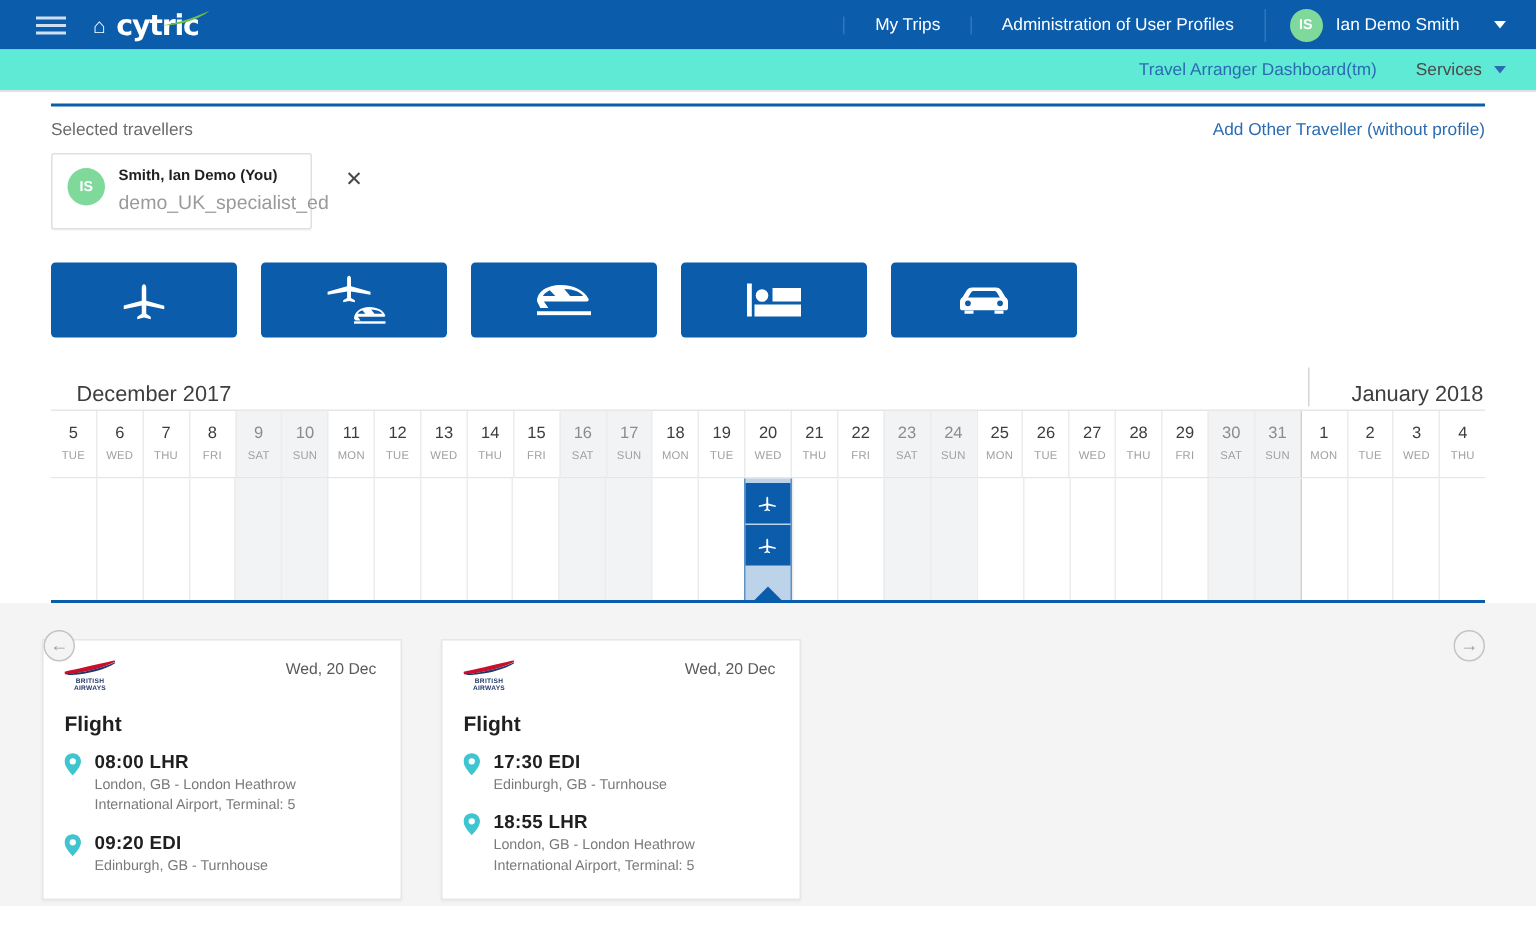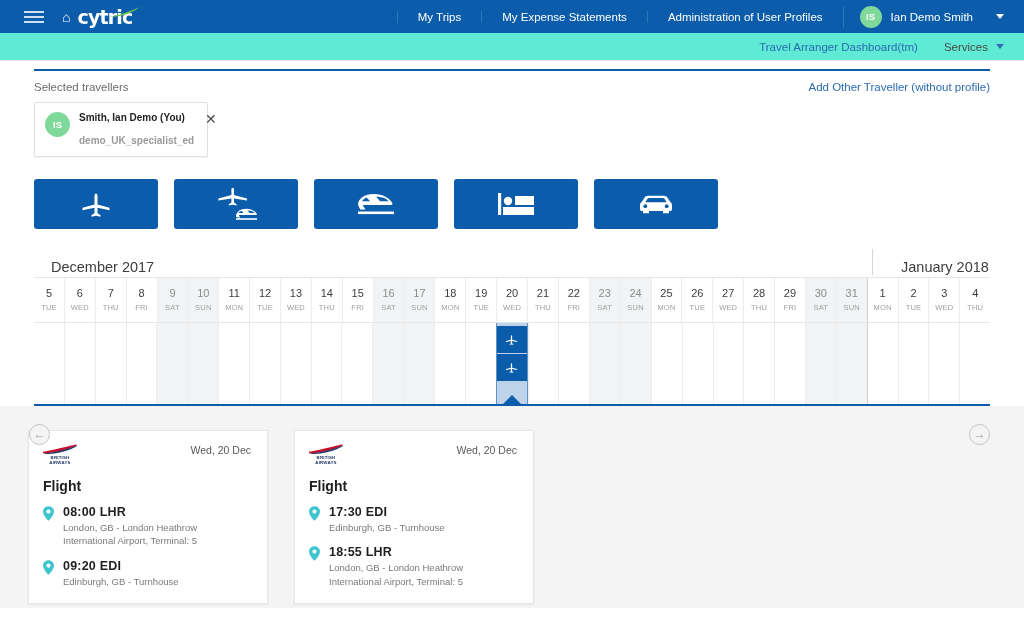--- a/index.html
+++ b/index.html
@@ -101,21 +101,21 @@
     box-shadow: 0 1px 1px rgba(0,0,0,0.04);
   }
   .chip-avatar {
     width: 25px; height: 25px; border-radius: 50%;
     background: #7ed99a; color: #ffffff;
     font-size: 9.5px; font-weight: bold; flex: 0 0 auto;
     display: flex; align-items: center; justify-content: center;
   }
   .chip-body { flex: 1 1 auto; }
   .chip-name { font-size: 10px; font-weight: bold; color: #1f1f1f; line-height: 1.25; }
-  .chip-sub { font-size: 10px; color: #9a9a9a; margin-top: 10px; font-weight: bold; }
+  .chip-sub { font-size: 13px; color: #9a9a9a; margin-top: 2px; }
   .chip-close {
     font-size: 14px; color: #4a4a4a; line-height: 1;
     cursor: pointer; flex: 0 0 auto; padding-left: 2px;
   }
 
   
   .svc-row {
     display: flex; gap: 16px; padding: 22px 34px 0 34px;
   }
   .svc-btn {
@@ -236,21 +236,20 @@
       <svg class="logo-swoosh" viewBox="0 0 34 11">
         <path d="M0 10 C10 9 22 5 33 0 C24 7 12 10 0 10 Z" fill="#6cc24a"></path>
       </svg>
     </div>
   </div>
 
   <div class="tb-spacer"></div>
 
   <div class="tb-nav">
     <div class="tb-item">My Trips</div>
-    <div class="tb-item">My Expense Statements</div>
     <div class="tb-item">Administration of User Profiles</div>
     <div class="tb-user">
       <div class="avatar">IS</div>
       <span class="tb-user-name">Ian Demo Smith</span>
       <span class="caret-down"></span>
     </div>
     <div class="tb-right-edge"></div>
   </div>
 </div>
 

